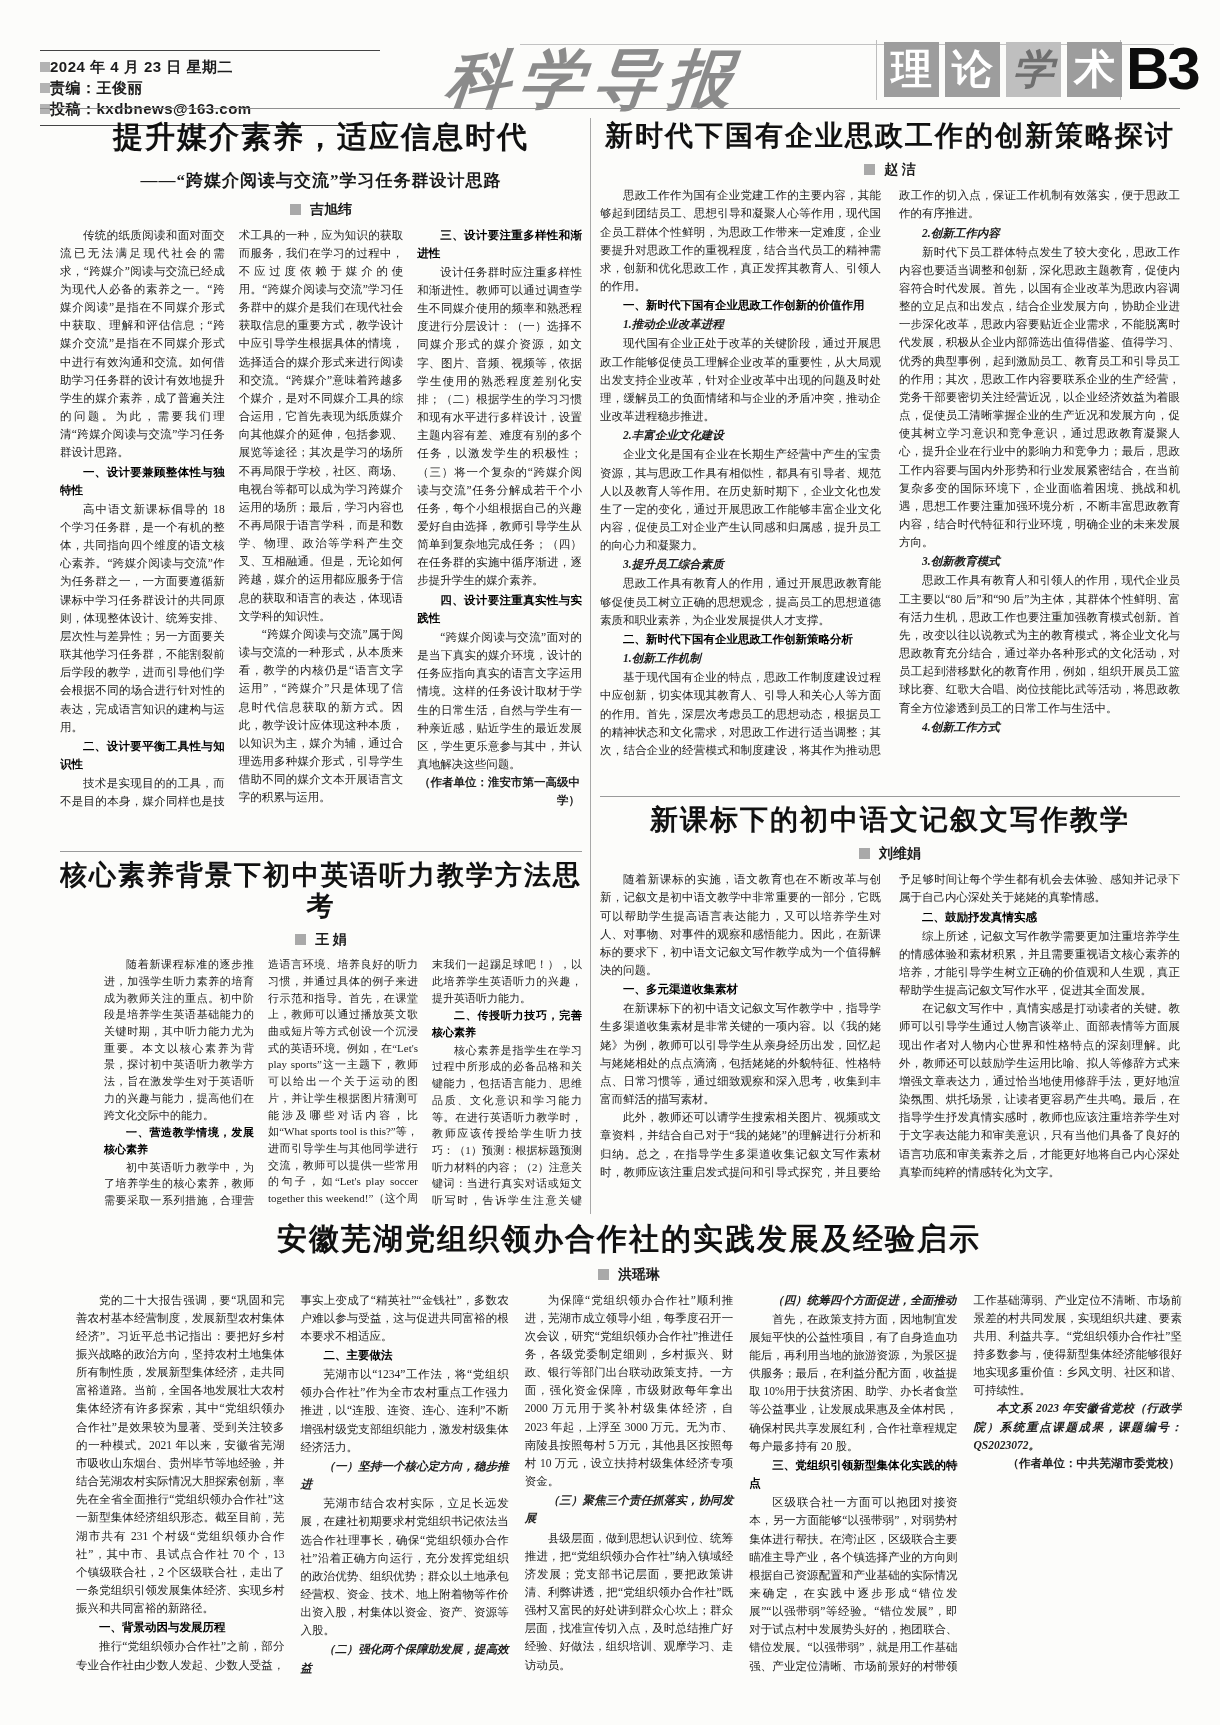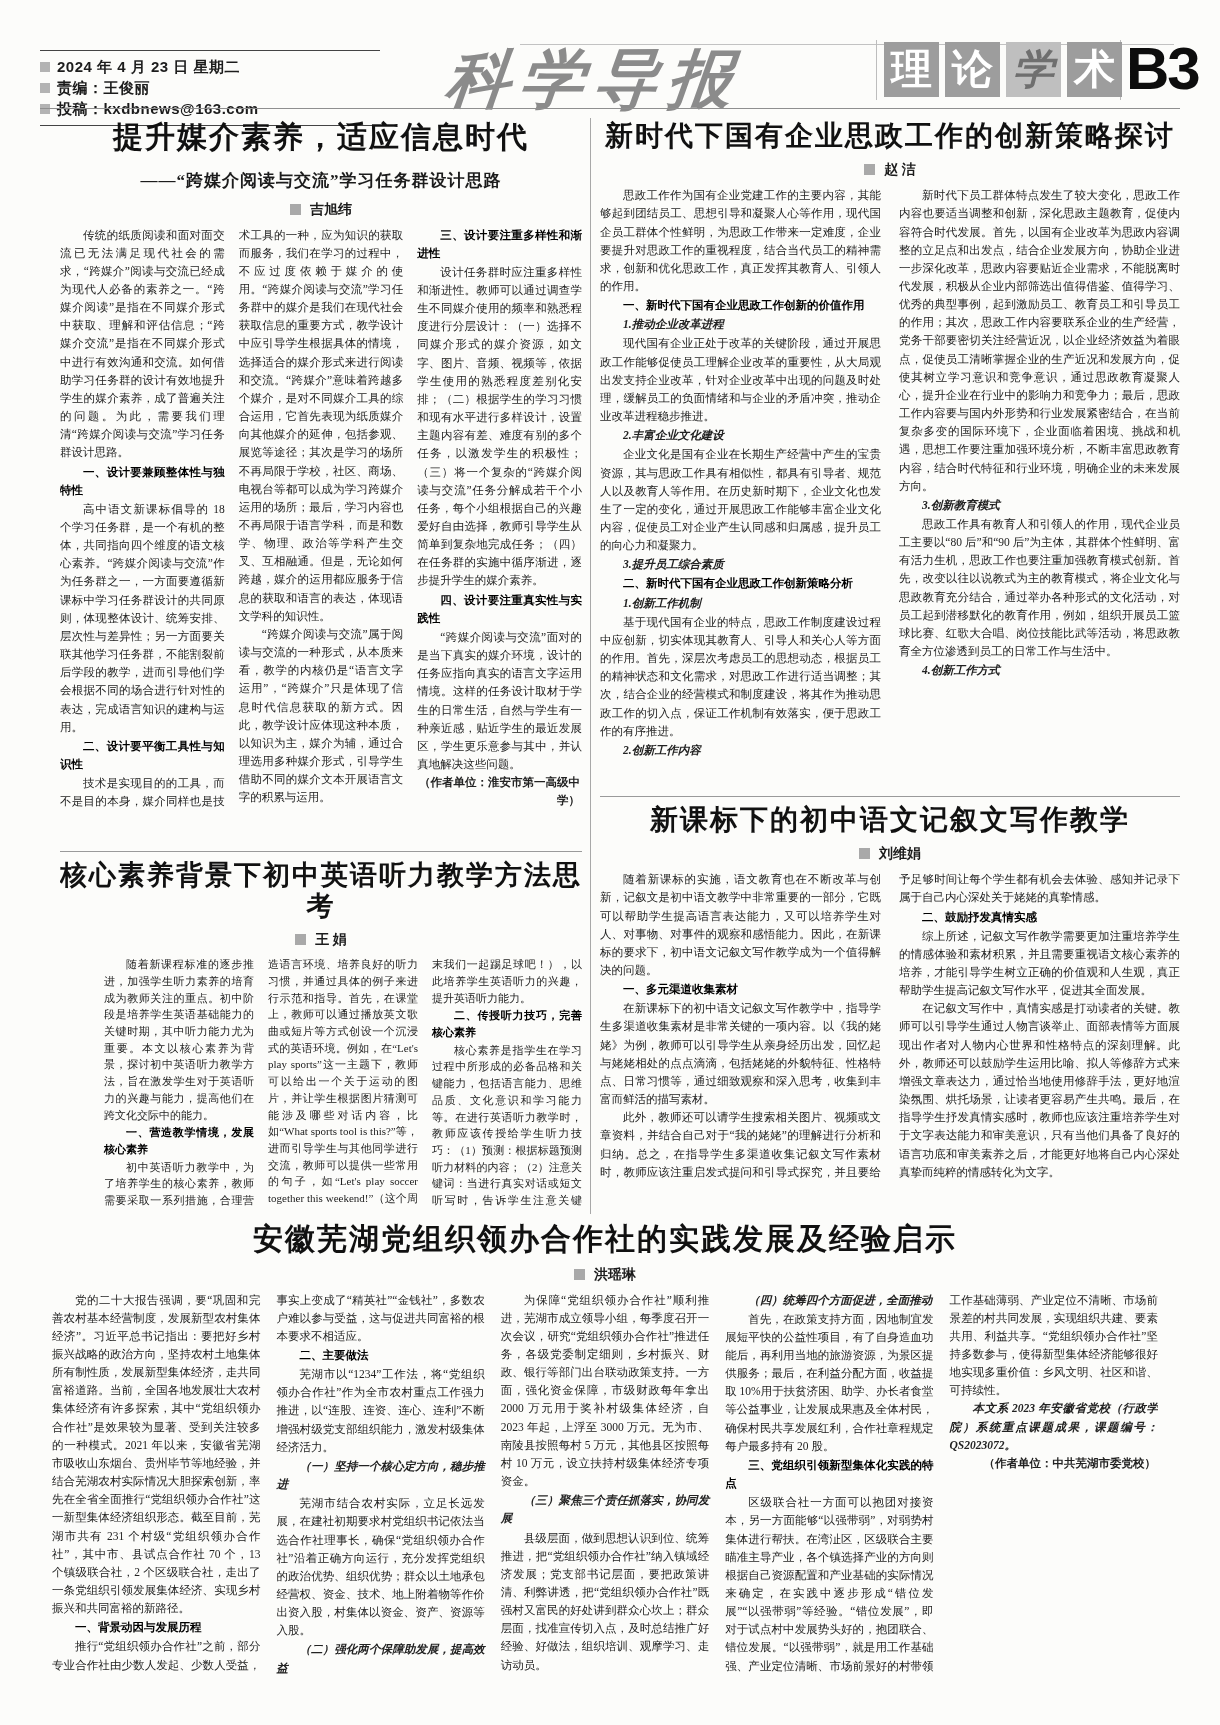--- a/index.html
+++ b/index.html
@@ -9,21 +9,21 @@
     font-family:"Liberation Serif","DejaVu Serif",serif;
   }
   
   .meta{
     position:absolute;left:40px;top:50px;width:340px;
     border-top:1px solid #444;border-bottom:1px solid #444;
     padding:5px 0 6px 0;
     font-family:"Liberation Sans","DejaVu Sans",sans-serif;
     font-size:15px;font-weight:bold;letter-spacing:.5px;
   }
-  .meta-row{display:flex;align-items:center;gap:7px;line-height:21px;}
+  .meta-row{display:flex;align-items:center;line-height:21px;}
   .meta-sq{width:10px;height:10px;background:#b3b3b3;flex:0 0 auto;}
   .masthead{
     position:absolute;left:446px;top:36px;
     font-size:64px;font-weight:bold;font-style:italic;
     color:#8b8b8b;letter-spacing:10px;transform:skewX(-6deg);
     font-family:"DejaVu Serif",serif;white-space:nowrap;
   }
   .sec-topline{position:absolute;left:520px;right:46px;top:44px;border-top:1px solid #c2c2c2;}
   .sec-vline{position:absolute;top:40px;height:60px;border-left:1px solid #bdbdbd;}
   .sec-blocks{position:absolute;left:884px;top:42px;display:flex;gap:6px;}
@@ -39,21 +39,21 @@
     font-size:60px;font-weight:bold;letter-spacing:-2px;color:#0d0d0d;
     font-family:"Liberation Sans","DejaVu Sans",sans-serif;
   }
   .header-rule{position:absolute;left:40px;right:40px;top:108px;border-top:1px solid #8f8f8f;}
   
   .art{position:absolute;overflow:hidden;}
   .art1{left:60px;top:118px;width:522px;height:728px;}
   .art2{left:600px;top:118px;width:580px;height:674px;}
   .art3{left:600px;top:802px;width:580px;height:410px;}
   .art4{left:60px;top:858px;width:522px;height:356px;}
-  .art5{left:52px;top:1220px;width:1106px;height:495px;}
+  .art5{left:76px;top:1220px;width:1106px;height:495px;}
   .vdiv{position:absolute;left:590px;top:118px;height:1096px;border-left:1px solid #a8a8a8;}
   .hr-a2{position:absolute;left:600px;top:796px;width:580px;border-top:1px solid #9a9a9a;}
   .hr-a1{position:absolute;left:60px;top:851px;width:522px;border-top:1px solid #9a9a9a;}
   
   .a-title{
     text-align:center;font-weight:bold;color:#111;
     font-family:"Liberation Sans","DejaVu Sans",sans-serif;
     line-height:1.15;letter-spacing:2px;margin:2px 0 0 0;
   }
   .t30{font-size:30px;} .t28{font-size:28px;} .t27{font-size:27px;}
@@ -145,20 +145,21 @@
       <span class="sq"></span><span>赵 洁</span>
     </div>
     <div class="a-body cols2 b2">
         <p class="seg-p">思政工作作为国有企业党建工作的主要内容，其能够起到团结员工、思想引导和凝聚人心等作用，现代国企员工群体个性鲜明，为思政工作带来一定难度，企业要提升对思政工作的重视程度，结合当代员工的精神需求，创新和优化思政工作，真正发挥其教育人、引领人的作用。</p>
         <p class="seg-h">一、新时代下国有企业思政工作创新的价值作用</p>
         <p class="seg-h2">1.推动企业改革进程</p>
         <p class="seg-p">现代国有企业正处于改革的关键阶段，通过开展思政工作能够促使员工理解企业改革的重要性，从大局观出发支持企业改革，针对企业改革中出现的问题及时处理，缓解员工的负面情绪和与企业的矛盾冲突，推动企业改革进程稳步推进。</p>
         <p class="seg-h2">2.丰富企业文化建设</p>
         <p class="seg-p">企业文化是国有企业在长期生产经营中产生的宝贵资源，其与思政工作具有相似性，都具有引导者、规范人以及教育人等作用。在历史新时期下，企业文化也发生了一定的变化，通过开展思政工作能够丰富企业文化内容，促使员工对企业产生认同感和归属感，提升员工的向心力和凝聚力。</p>
         <p class="seg-h2">3.提升员工综合素质</p>
+        <p class="seg-p">思政工作具有教育人的作用，通过开展思政教育能够促使员工树立正确的思想观念，提高员工的思想道德素质和职业素养，为企业发展提供人才支撑。</p>
         <p class="seg-h">二、新时代下国有企业思政工作创新策略分析</p>
         <p class="seg-h2">1.创新工作机制</p>
         <p class="seg-p">基于现代国有企业的特点，思政工作制度建设过程中应创新，切实体现其教育人、引导人和关心人等方面的作用。首先，深层次考虑员工的思想动态，根据员工的精神状态和文化需求，对思政工作进行适当调整；其次，结合企业的经营模式和制度建设，将其作为推动思政工作的切入点，保证工作机制有效落实，便于思政工作的有序推进。</p>
         <p class="seg-h2">2.创新工作内容</p>
         <p class="seg-p">新时代下员工群体特点发生了较大变化，思政工作内容也要适当调整和创新，深化思政主题教育，促使内容符合时代发展。首先，以国有企业改革为思政内容调整的立足点和出发点，结合企业发展方向，协助企业进一步深化改革，思政内容要贴近企业需求，不能脱离时代发展，积极从企业内部筛选出值得借鉴、值得学习、优秀的典型事例，起到激励员工、教育员工和引导员工的作用；其次，思政工作内容要联系企业的生产经营，党务干部要密切关注经营近况，以企业经济效益为着眼点，促使员工清晰掌握企业的生产近况和发展方向，促使其树立学习意识和竞争意识，通过思政教育凝聚人心，提升企业在行业中的影响力和竞争力；最后，思政工作内容要与国内外形势和行业发展紧密结合，在当前复杂多变的国际环境下，企业面临着困境、挑战和机遇，思想工作要注重加强环境分析，不断丰富思政教育内容，结合时代特征和行业环境，明确企业的未来发展方向。</p>
         <p class="seg-h2">3.创新教育模式</p>
         <p class="seg-p">思政工作具有教育人和引领人的作用，现代企业员工主要以“80 后”和“90 后”为主体，其群体个性鲜明、富有活力生机，思政工作也要注重加强教育模式创新。首先，改变以往以说教式为主的教育模式，将企业文化与思政教育充分结合，通过举办各种形式的文化活动，对员工起到潜移默化的教育作用，例如，组织开展员工篮球比赛、红歌大合唱、岗位技能比武等活动，将思政教育全方位渗透到员工的日常工作与生活中。</p>
         <p class="seg-h2">4.创新工作方式</p>
       </div>
   </div>

